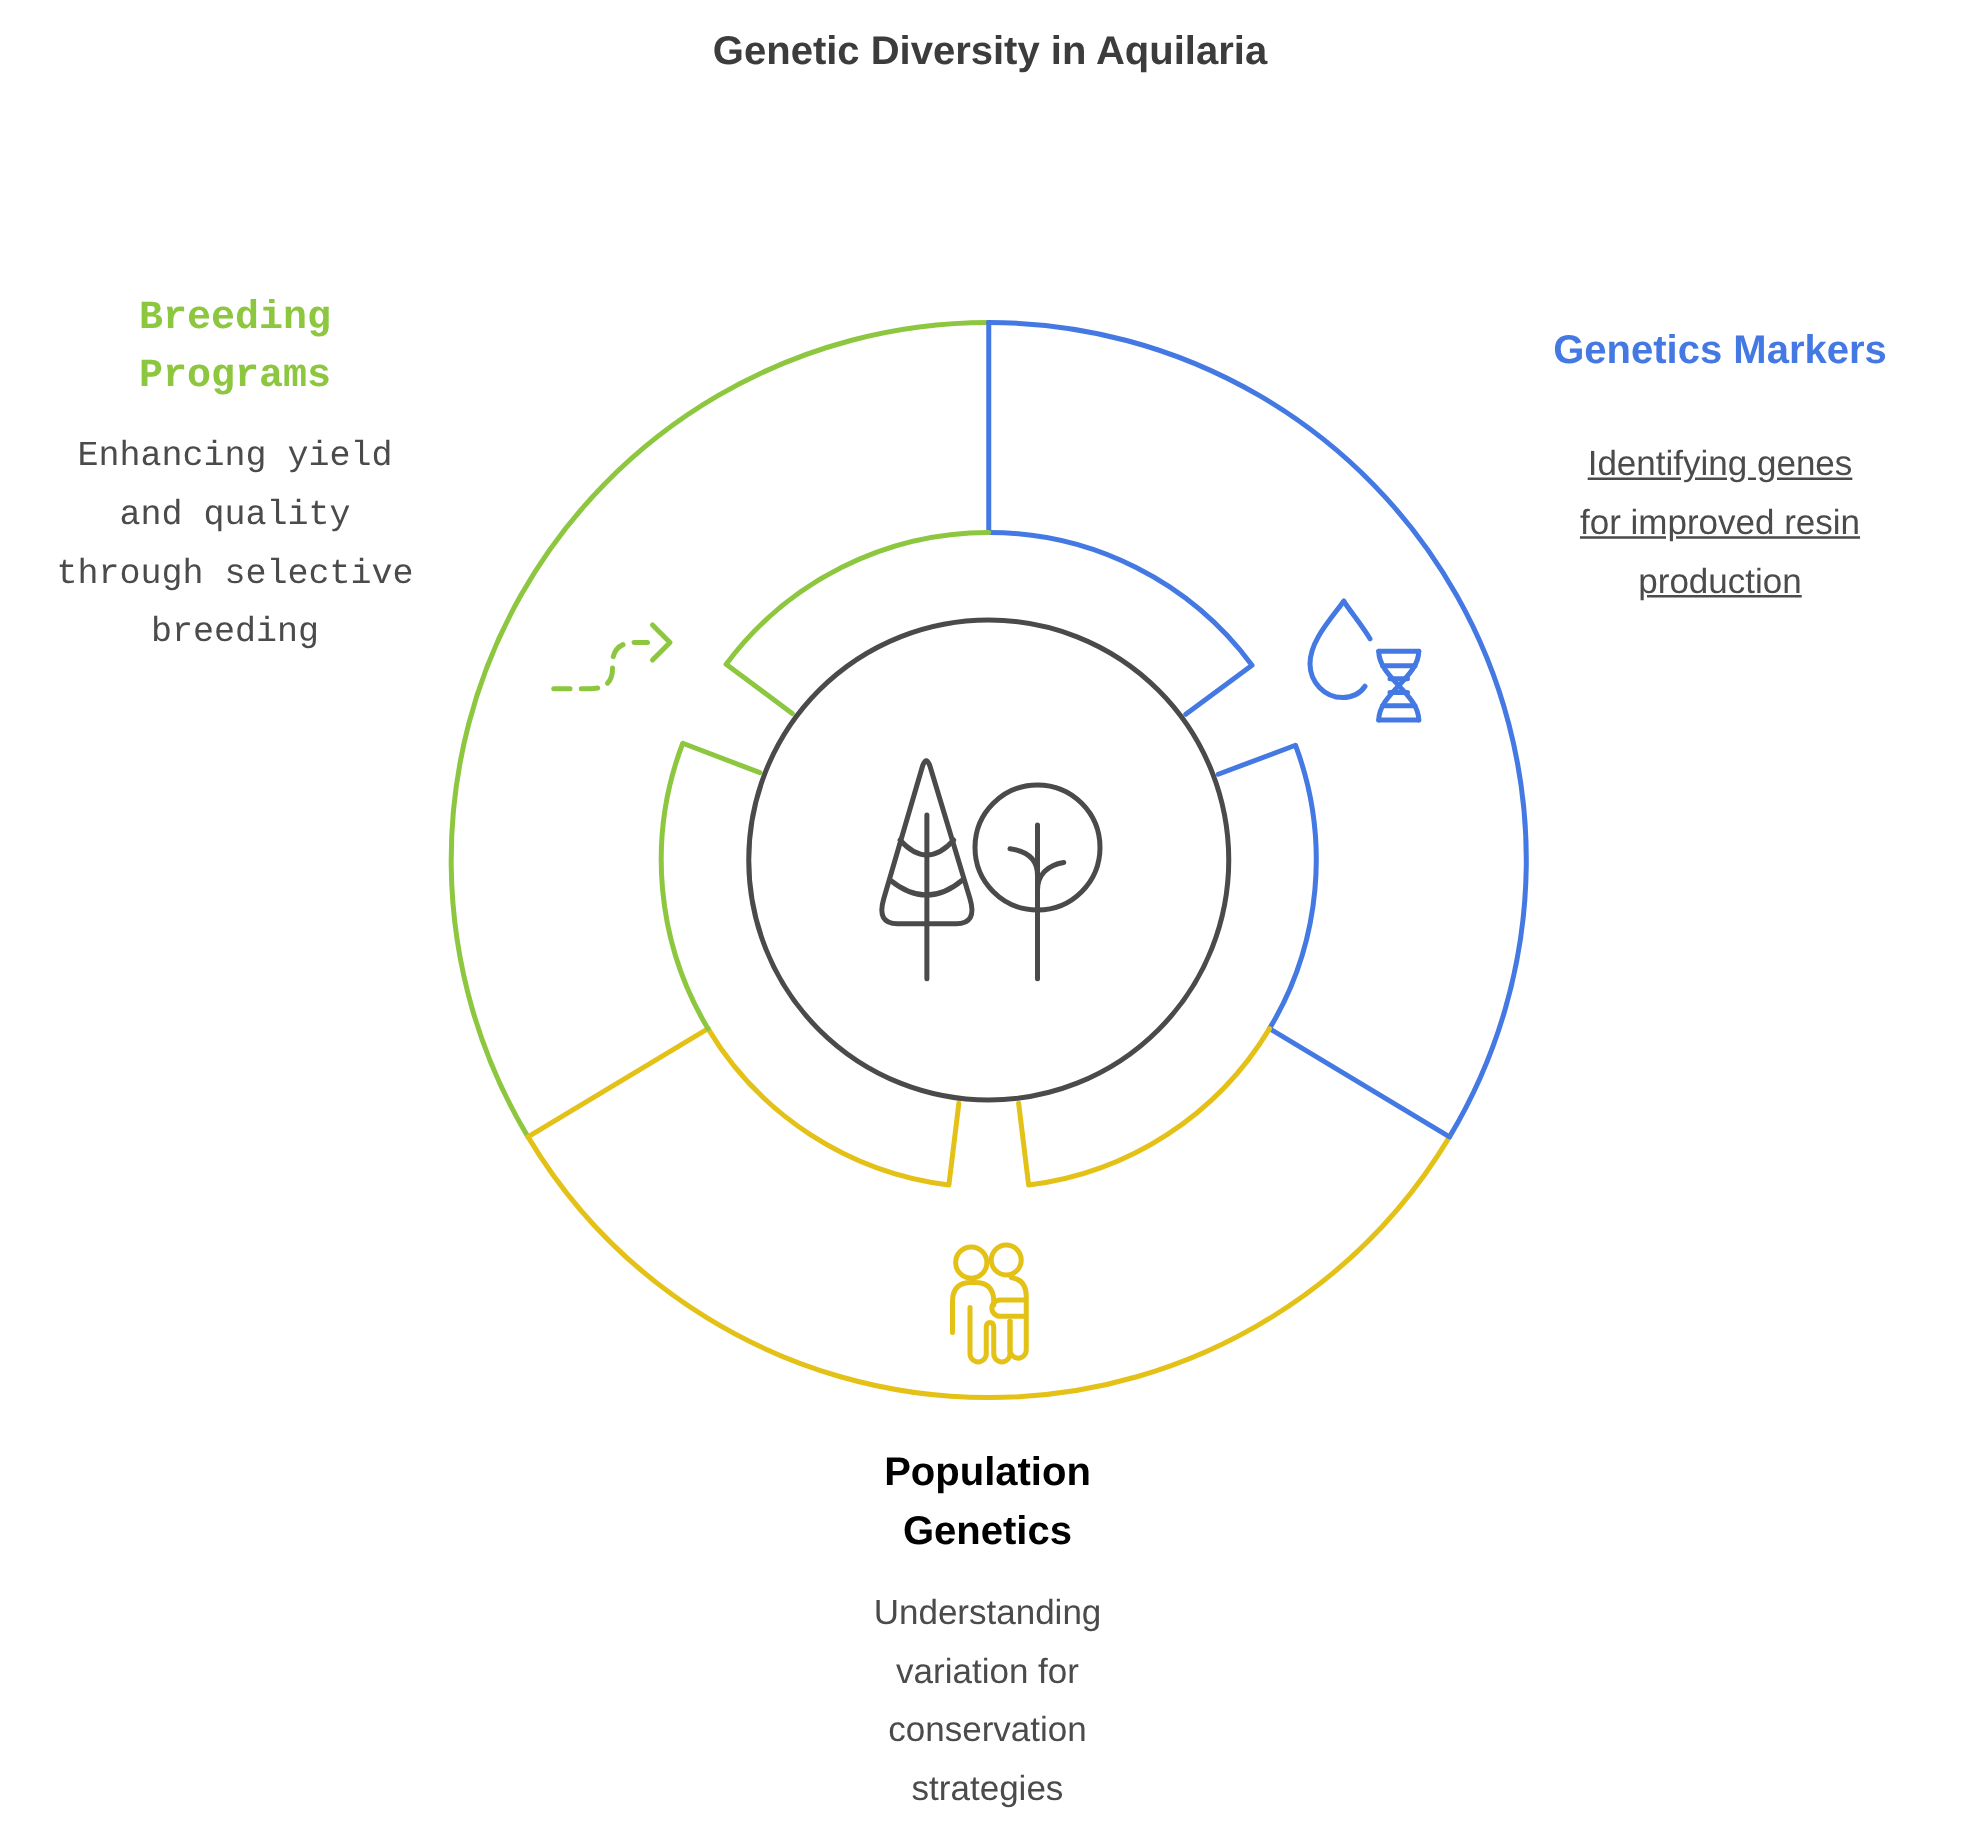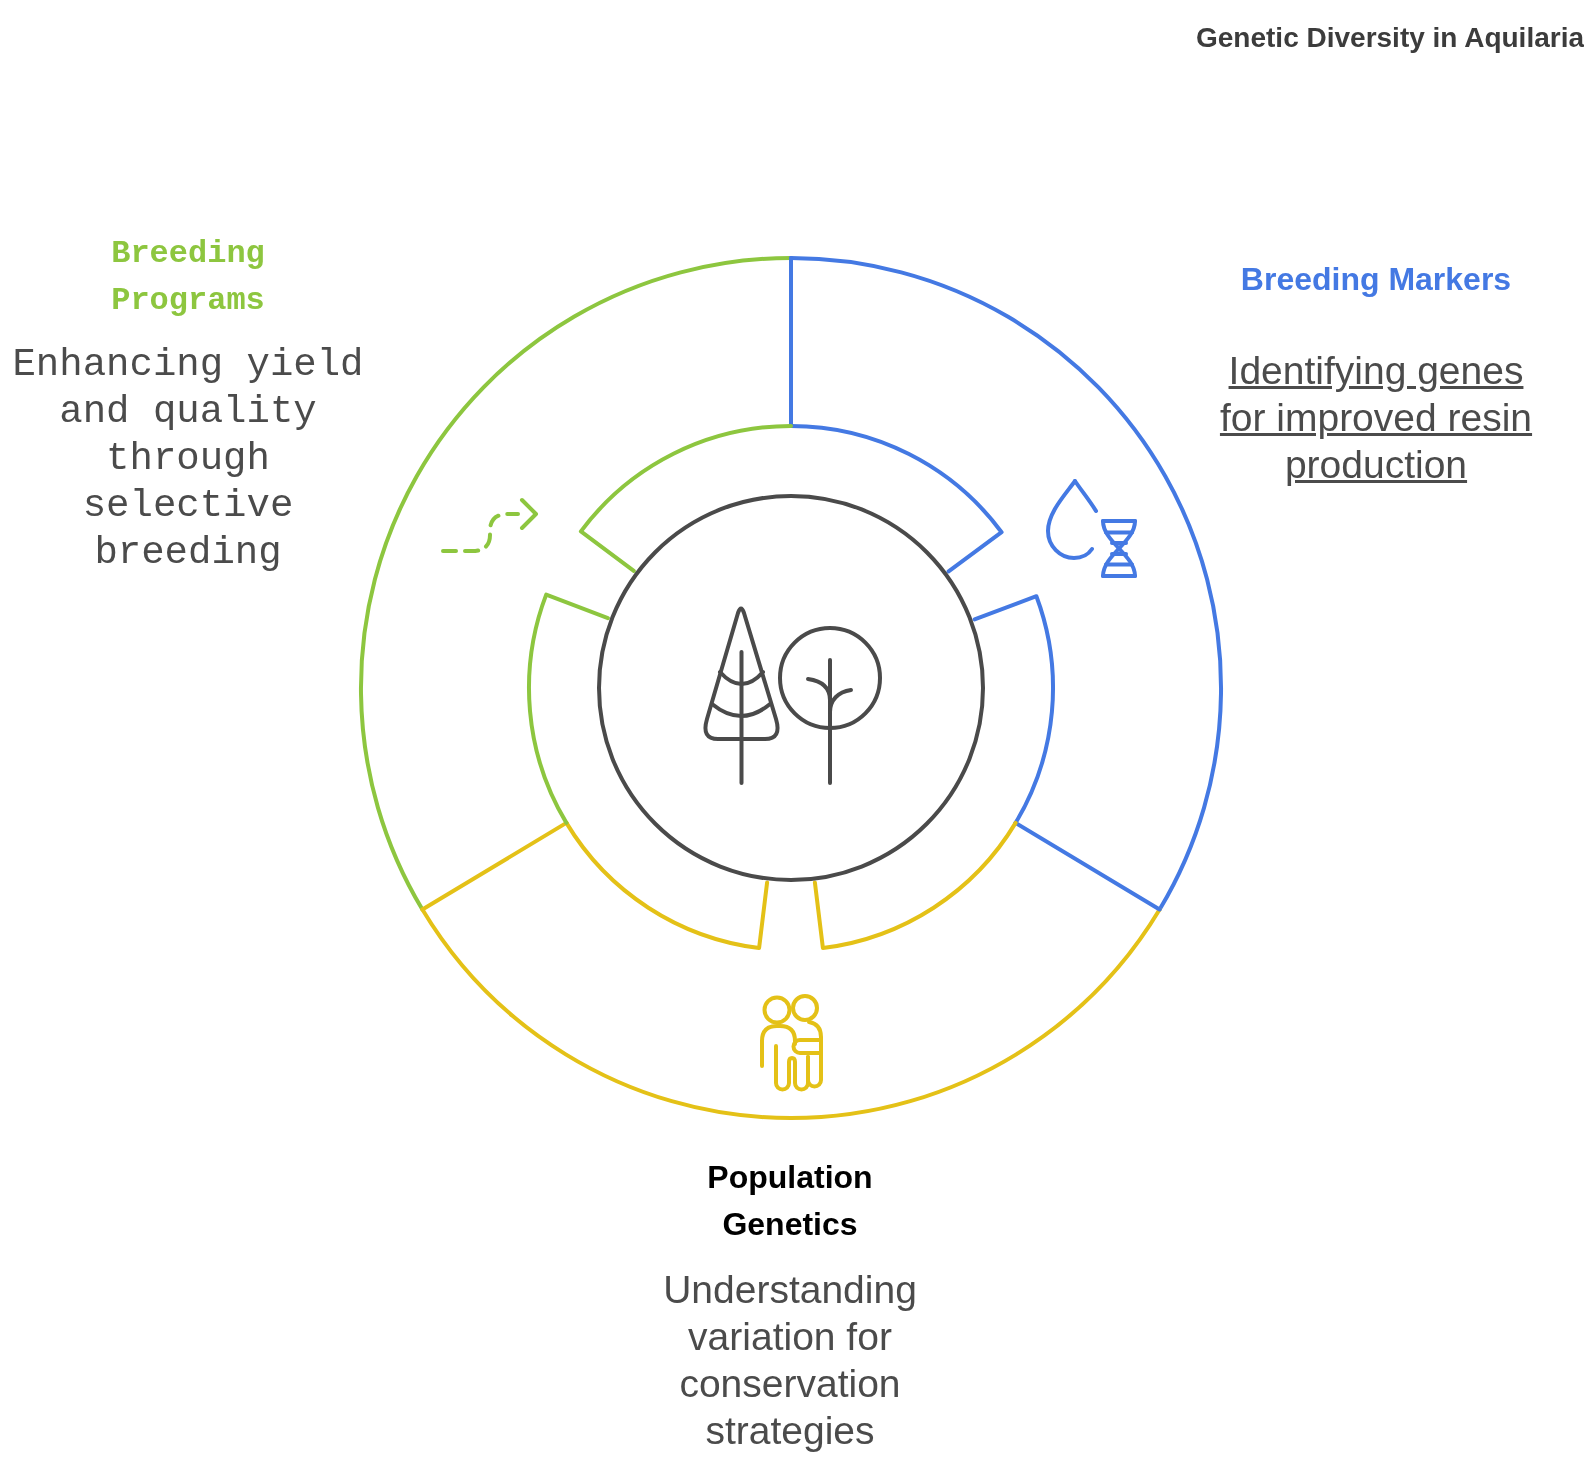--- a/index.html
+++ b/index.html
@@ -24,39 +24,39 @@
     fill: none;
     stroke-width: 4;
     stroke-linecap: round;
     stroke-linejoin: round;
   }
   .page-title {
     position: absolute;
     top: 22px;
     left: 0;
     width: 100%;
-    text-align: right;
-    font-size: 28px;
+    text-align: center;
+    font-size: 32px;
     font-weight: bold;
     color: #3C3C3C;
     white-space: pre-line;
   }
   .label-block {
     position: absolute;
     text-align: center;
     white-space: pre-line;
   }
   .seg-heading {
     font-size: 32px;
     font-weight: bold;
     line-height: 47px;
     white-space: pre-line;
   }
   .seg-desc {
-    font-size: 39px;
+    font-size: 28px;
     line-height: 47px;
     color: #4B4B4B;
     white-space: pre-line;
   }
   #block-breeding   { left: 8px;    top: 212px;  width: 360px; font-family: Liberation Mono, monospace; }
   #block-markers    { left: 1186px; top: 238px;  width: 380px; }
   #block-markers .seg-desc { margin-top: 26px; text-decoration: underline; }
   #block-population { left: 570px;  top: 1136px; width: 440px; }
 </style>
 </head>
@@ -137,21 +137,21 @@
   <div id="block-breeding" class="label-block">
     <div class="seg-heading" style="color: rgb(141, 198, 63);">Breeding
 Programs</div>
     <div class="seg-desc">Enhancing yield
 and quality
 through selective
 breeding</div>
   </div>
 
   <div id="block-markers" class="label-block">
-    <div class="seg-heading" style="color: rgb(68, 121, 227);">Breeding Markers</div>
+    <div class="seg-heading" style="color: rgb(68, 121, 227);">Genetics Markers</div>
     <div class="seg-desc">Identifying genes
 for improved resin
 production</div>
   </div>
 
   <div id="block-population" class="label-block">
     <div class="seg-heading" style="color: #000000;">Population
 Genetics</div>
     <div class="seg-desc">Understanding
 variation for

